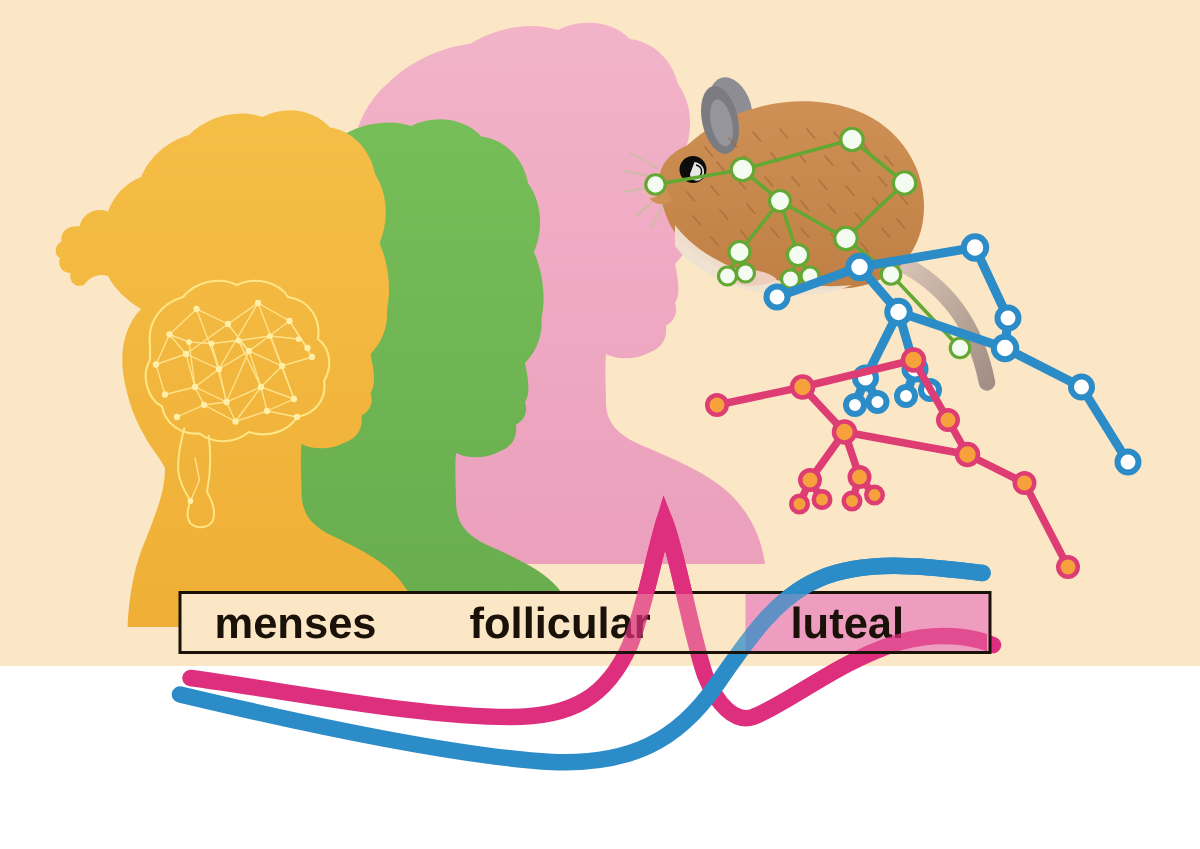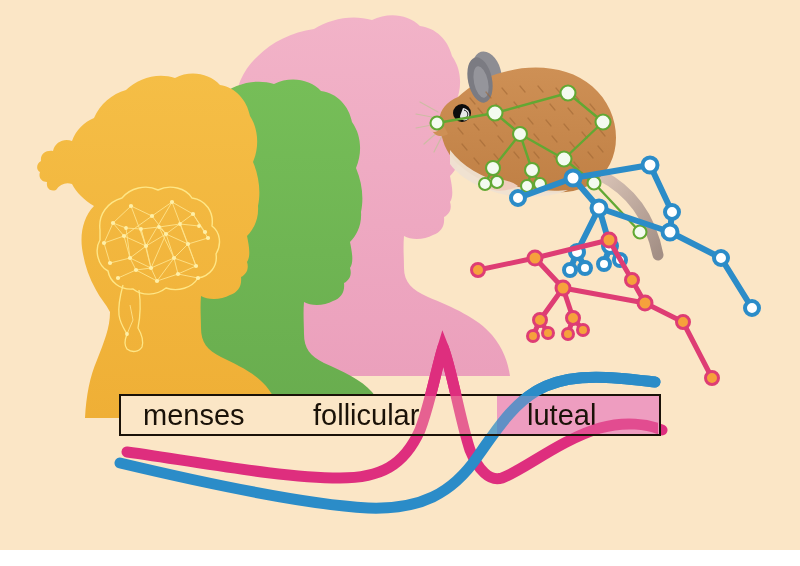--- a/index.html
+++ b/index.html
@@ -9,22 +9,23 @@
   }
   body {
     width: 800px;
     height: 566px;
     overflow: hidden;
     font-family: "Liberation Sans", sans-serif;
   }
   #figure {
     position: relative;
     width: 800px;
-    height: 550px;
+    height: 444px;
     background: #FBE6C6;
+    font-weight: bold;
   }
   #figure svg.layer {
     position: absolute;
     top: 0;
     left: 0;
     width: 800px;
     height: 566px;
   }
   .phase-label-text {
     font-family: "Liberation Sans", sans-serif;

